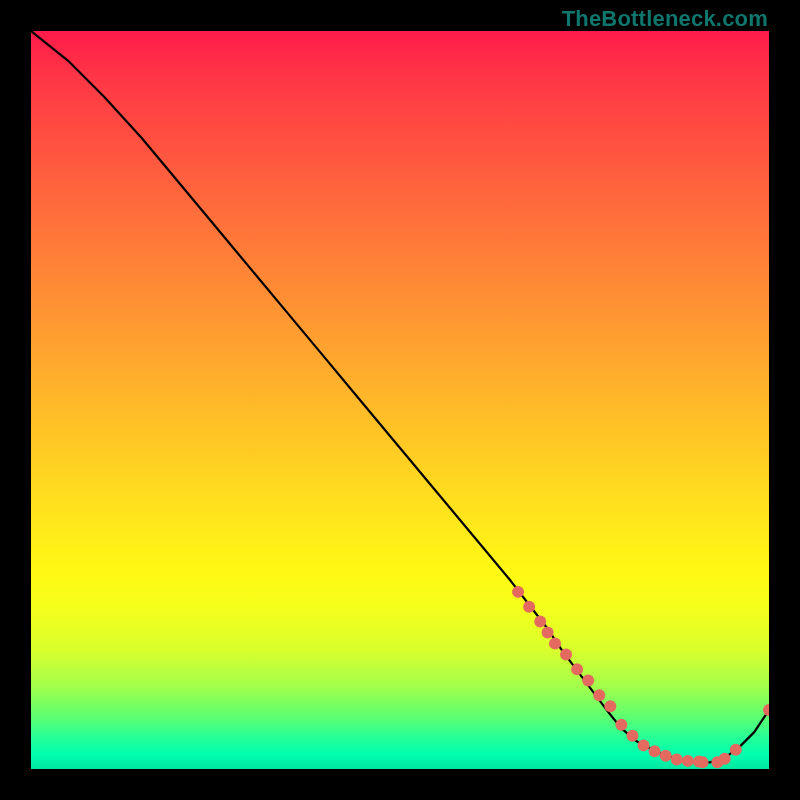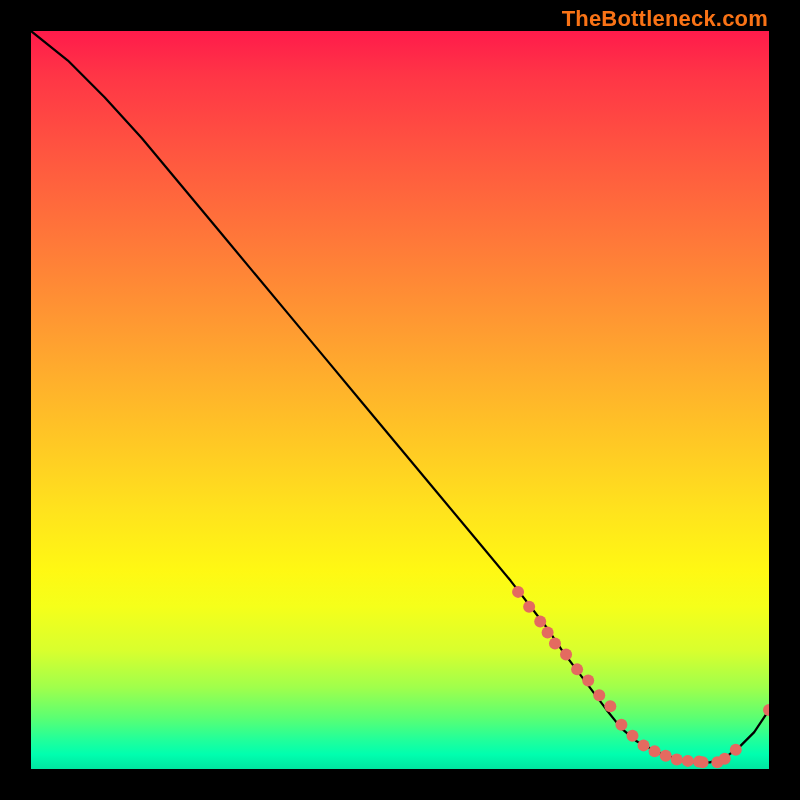--- a/index.html
+++ b/index.html
@@ -39,21 +39,21 @@
       #5cff72 93%,
       #22ff9a 96%,
       #00ffaf 98%,
       #00e6a0 100%
     );
   }
   .watermark {
     position: absolute;
     top: 6px;
     right: 32px;
-    color: #f97316;
+    color: #0f766e;
     font-size: 22px;
     font-weight: 600;
     letter-spacing: 0.2px;
     user-select: none;
   }
   svg.curve {
     position: absolute;
     inset: 0;
     width: 738px;
     height: 738px;

